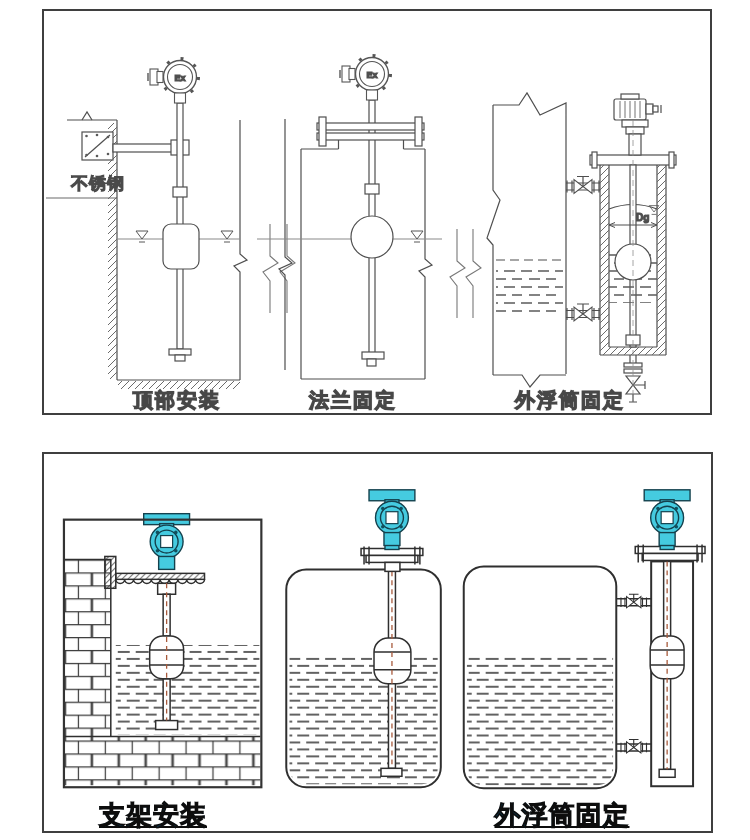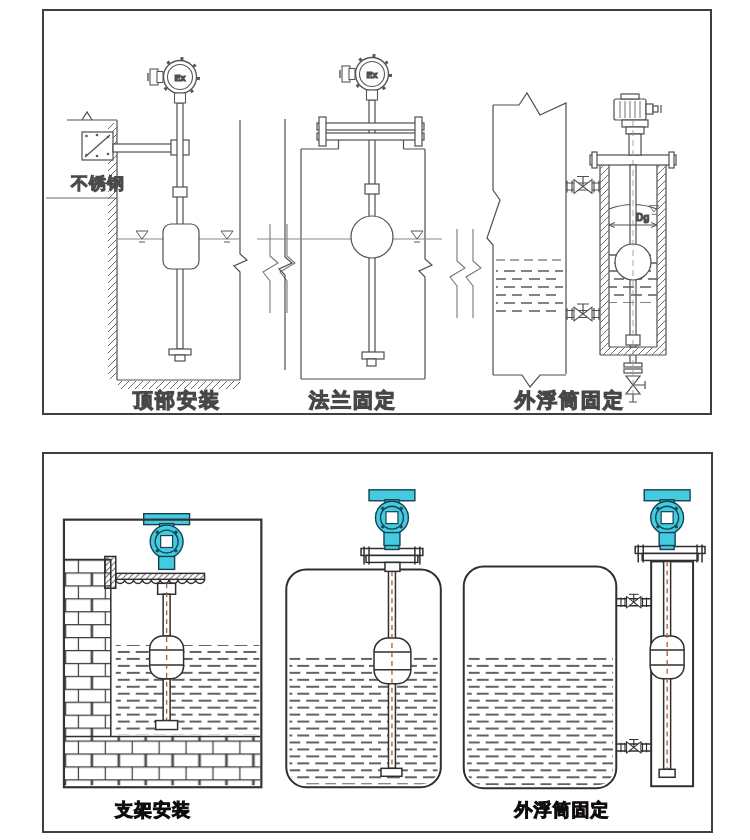--- a/index.html
+++ b/index.html
@@ -10,21 +10,21 @@
   .panel{position:absolute;border:2px solid #3f3f3f;background:#fff;box-sizing:border-box;}
   #panel-top{left:42px;top:9px;width:670px;height:406px;}
   #panel-bottom{left:42px;top:452px;width:671px;height:381px;}
   .art{position:absolute;left:0;top:0;width:100%;height:100%;}
   .cap{position:absolute;transform:translateX(-50%);white-space:nowrap;}
   .cap-outline{
     font-size:20px;font-weight:700;letter-spacing:2px;color:#ffffff;
     -webkit-text-stroke:1.2px #474747;text-shadow:0 0 1px #555;
   }
   .cap-solid{
-    font-size:18px;font-weight:900;letter-spacing:1px;color:#b91c1c;
+    font-size:26px;font-weight:900;letter-spacing:1px;color:#0369a1;text-decoration:underline;
     -webkit-text-stroke:1px #0d0d0d;
   }
   .label-steel{
     position:absolute;left:4px;top:161px;font-size:17px;font-weight:700;
     color:#ffffff;-webkit-text-stroke:1px #4a4a4a;letter-spacing:1px;white-space:nowrap;margin-left:23px;
   }
   
   svg{display:block;}
   .lnT{stroke:#4f4f4f;stroke-width:1.2;fill:none;}
   .lnB{stroke:#2f2f2f;stroke-width:1.5;fill:none;}

